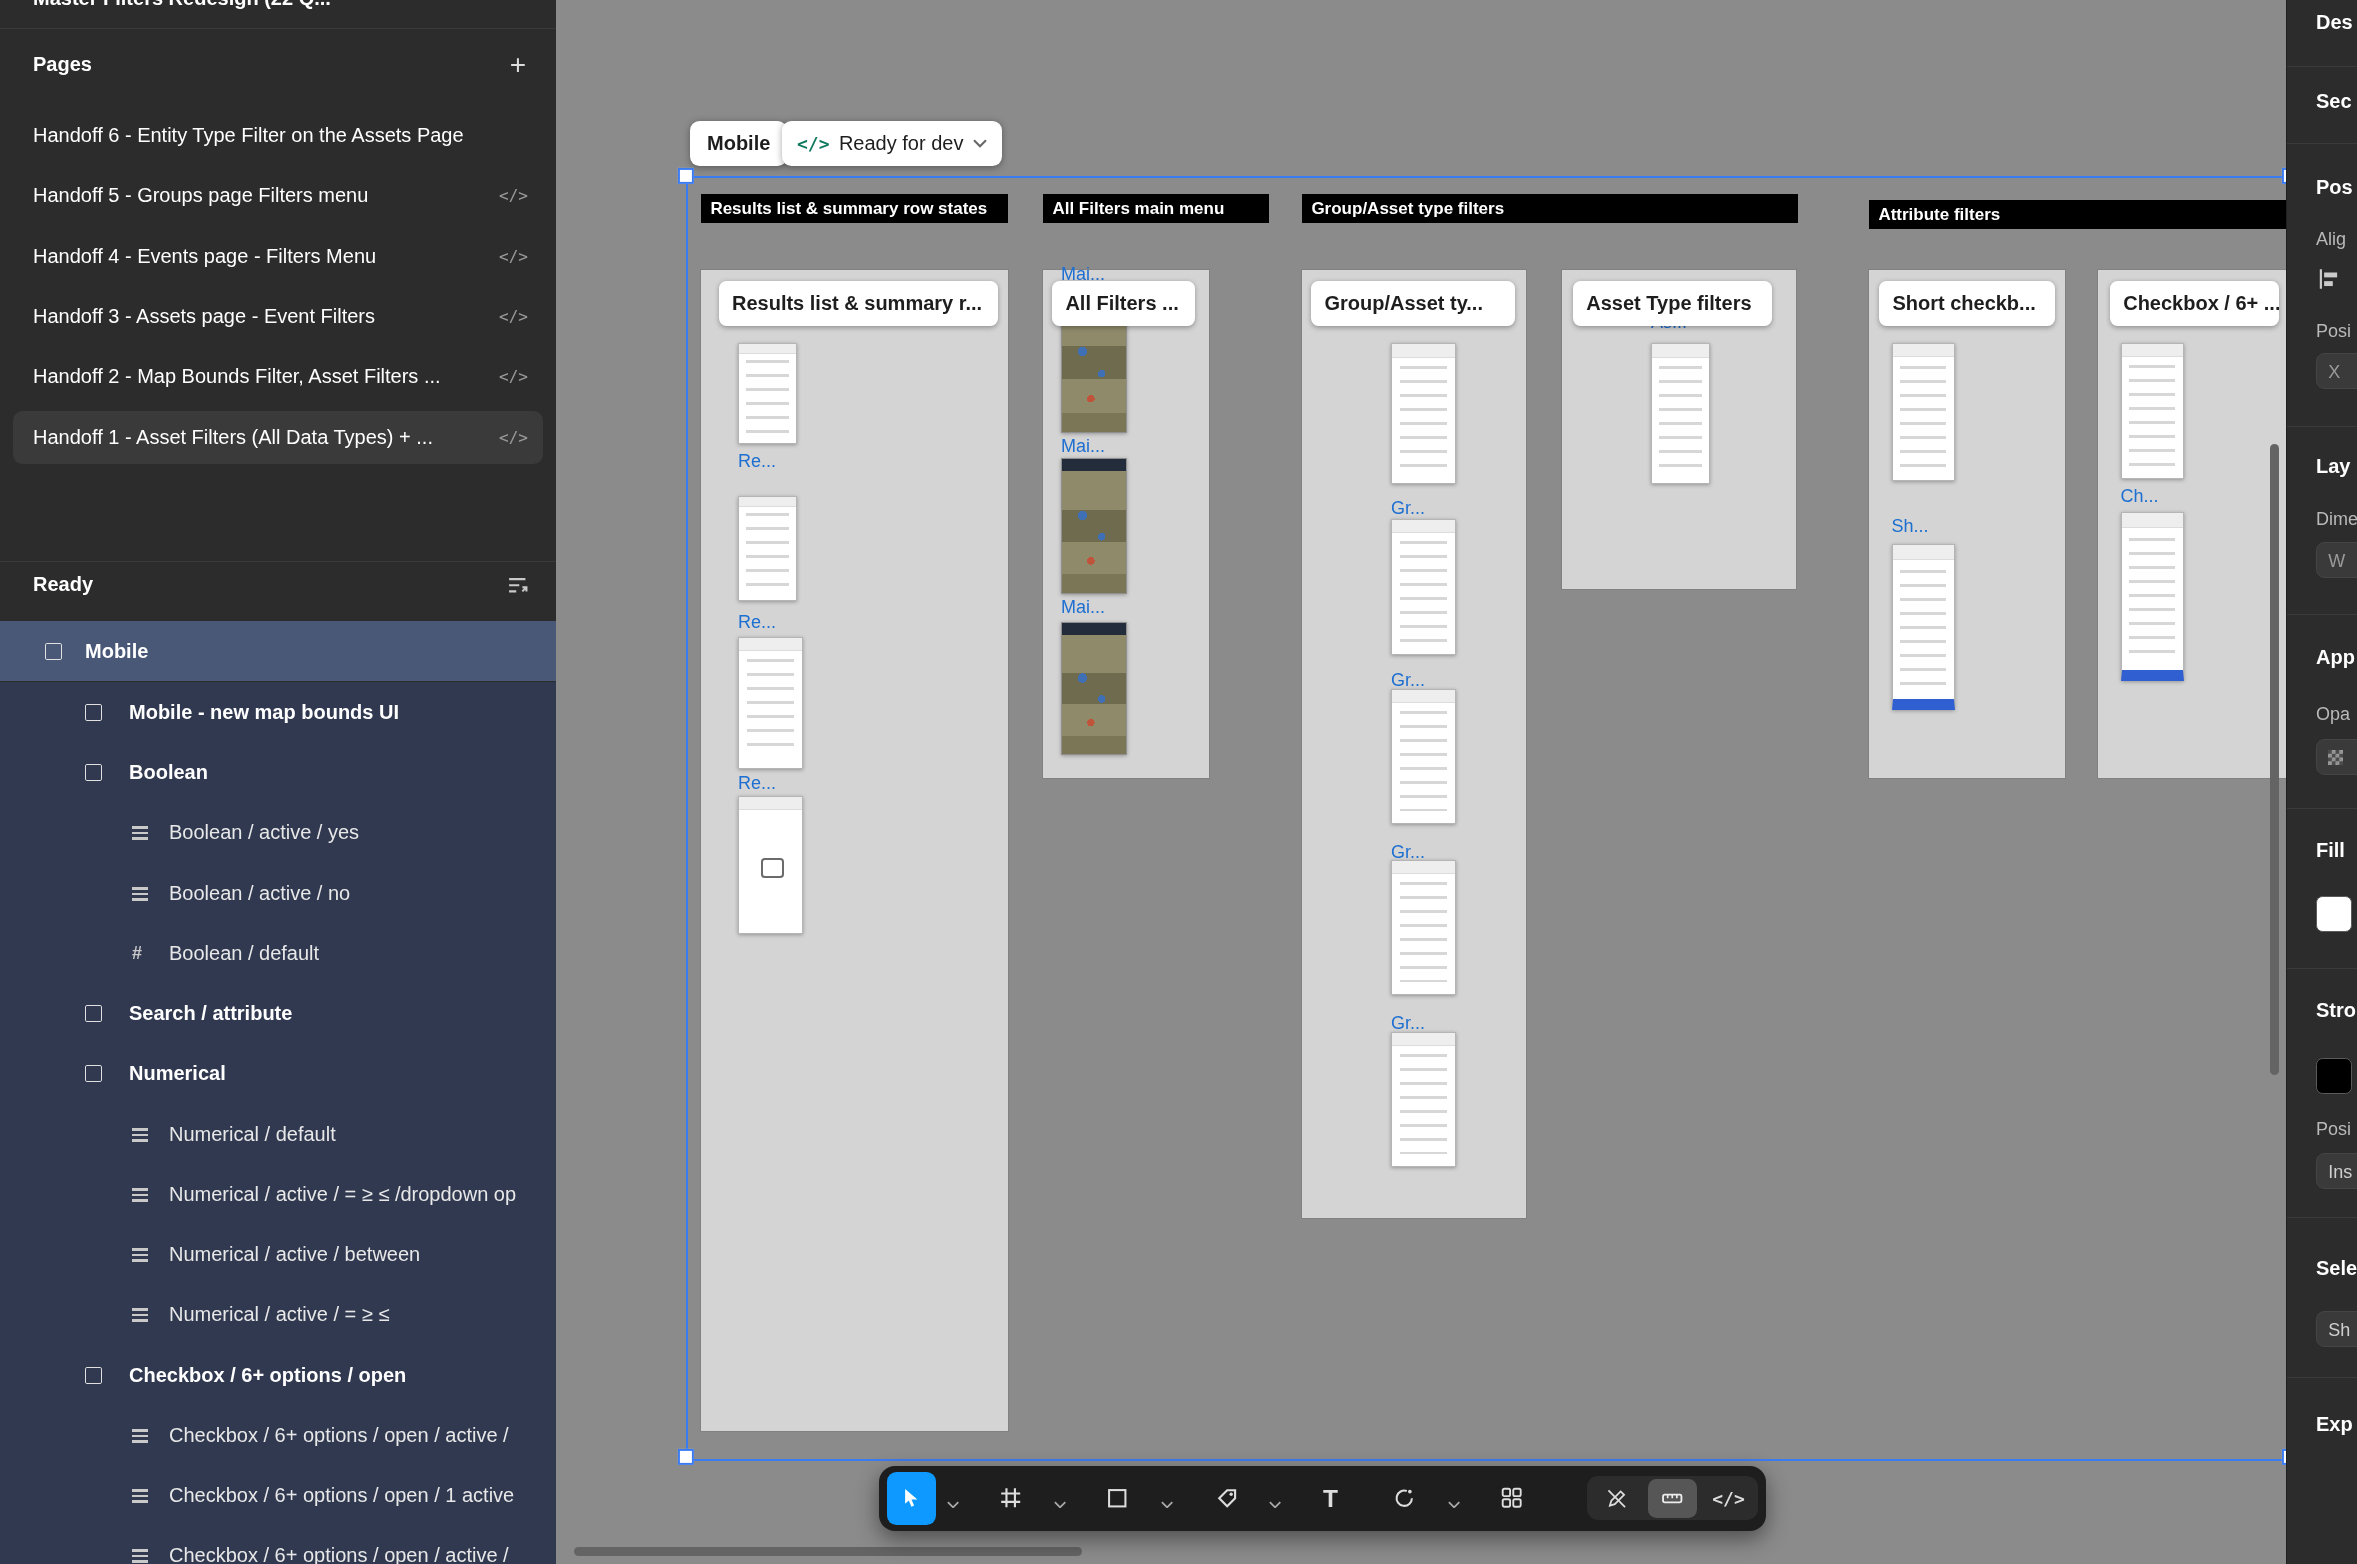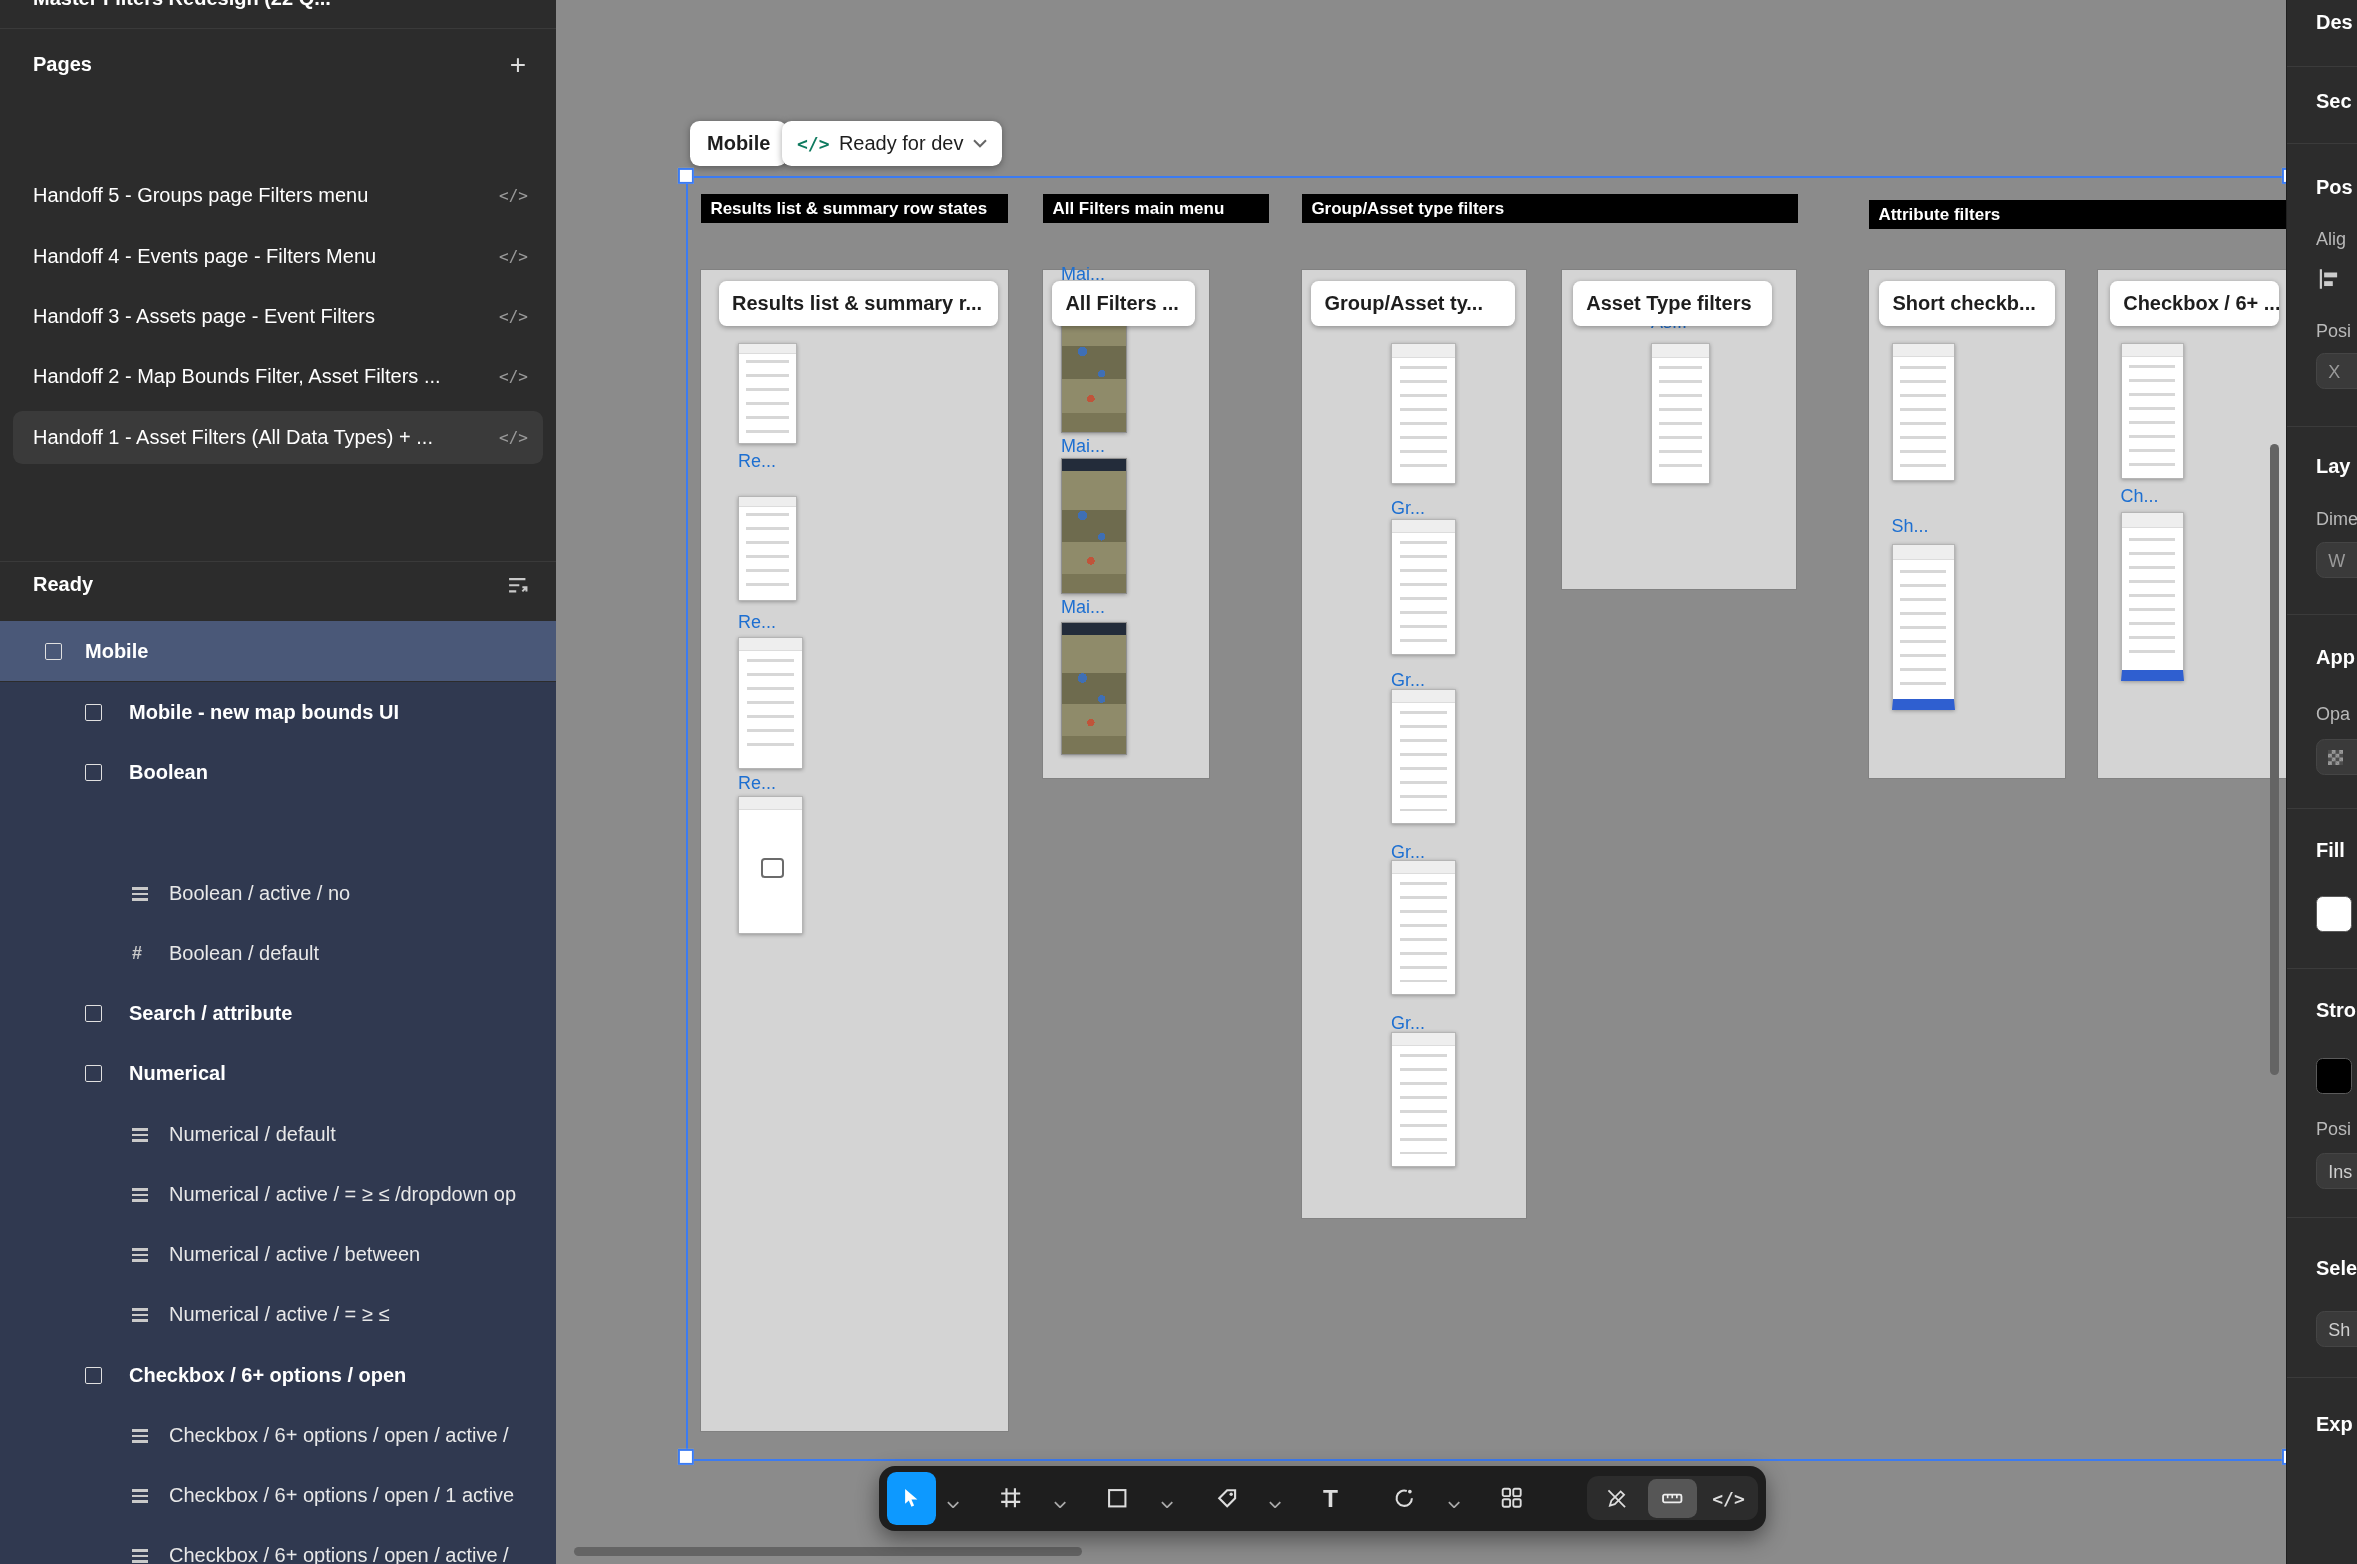--- a/index.html
+++ b/index.html
@@ -166,20 +166,23 @@
 
 <div id="root">
 
   <aside id="left-sidebar">
     <div class="file-title">Master Filters Redesign (22 Q...</div>
     <div class="side-divider" style="top:28px"></div>
 
     <div class="panel-header" style="top:53px">Pages</div>
     <div class="plus-btn" style="top:51px">+</div>
 
+    <div class="page-row" style="top:109px">
+      <span>Handoff 6 - Entity Type Filter on the Assets Page</span>
+    </div>
     <div class="page-row" style="top:169px">
       <span>Handoff 5 - Groups page Filters menu</span>
       <span class="dev-badge">&lt;/&gt;</span>
     </div>
     <div class="page-row" style="top:230px">
       <span>Handoff 4 - Events page - Filters Menu</span>
       <span class="dev-badge">&lt;/&gt;</span>
     </div>
     <div class="page-row" style="top:290px">
       <span>Handoff 3 - Assets page - Event Filters</span>
@@ -213,20 +216,26 @@
       <span class="licon">
           <span class="i-frame"></span>
         </span>
       <span class="llabel">Mobile - new map bounds UI</span>
     </div>
     <div class="layer-row d2 bold" style="top:742px">
       <span class="licon">
           <span class="i-frame"></span>
         </span>
       <span class="llabel">Boolean</span>
+    </div>
+    <div class="layer-row d3" style="top:802px">
+      <span class="licon">
+          <span class="i-rows"></span>
+        </span>
+      <span class="llabel">Boolean / active / yes</span>
     </div>
     <div class="layer-row d3" style="top:863px">
       <span class="licon">
           <span class="i-rows"></span>
         </span>
       <span class="llabel">Boolean / active / no</span>
     </div>
     <div class="layer-row d3" style="top:923px">
       <span class="licon">
           <span class="i-hash">#</span>

